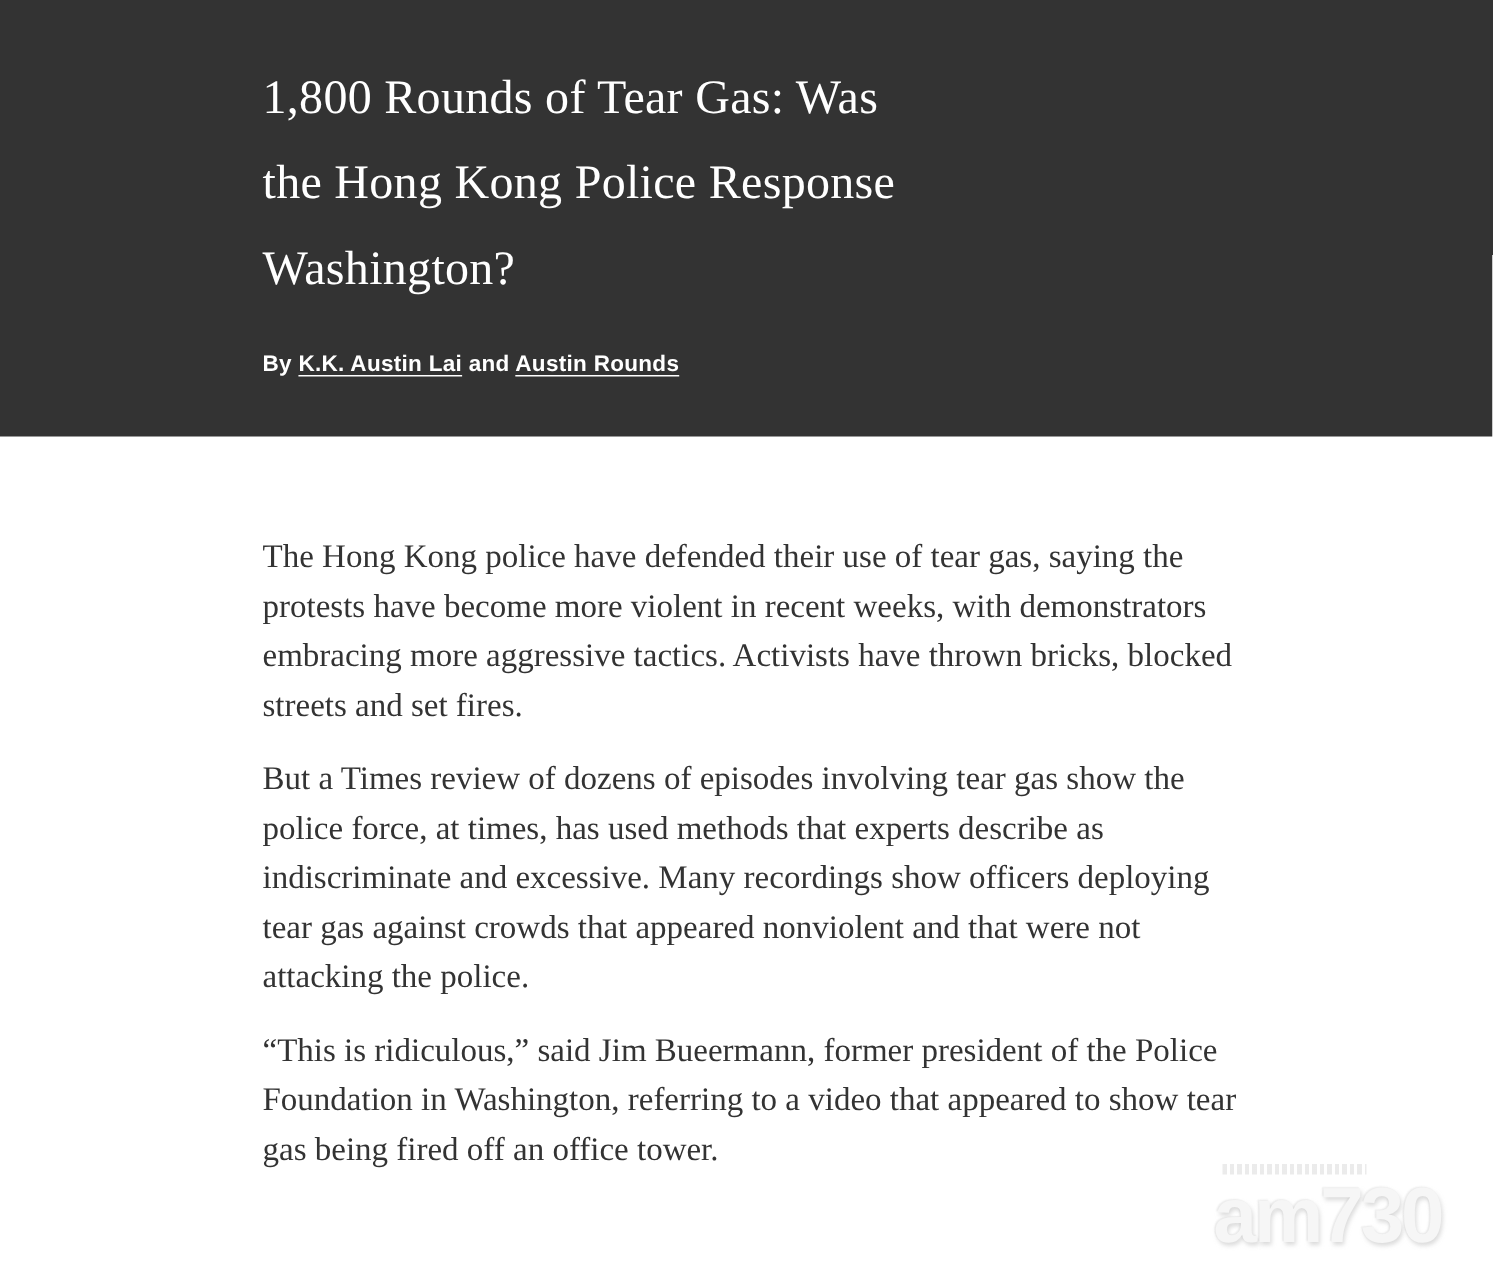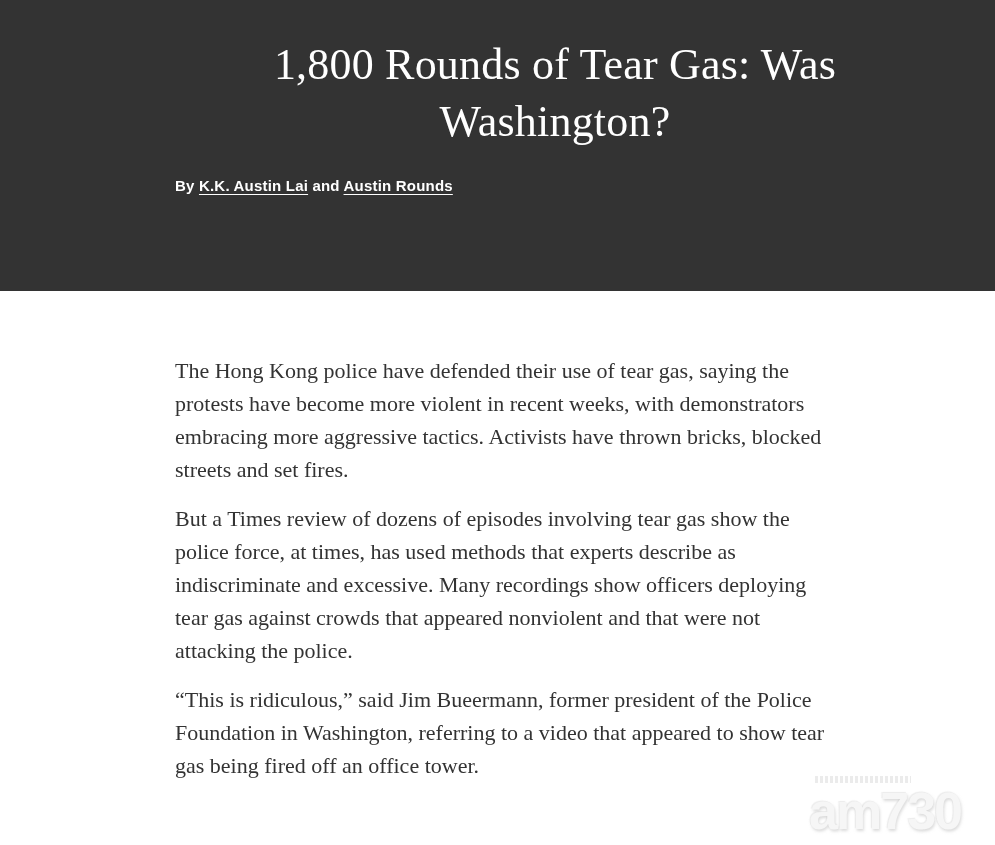--- a/index.html
+++ b/index.html
@@ -18,25 +18,24 @@
     background: #333333;
     width: 100%;
     height: 291px;
     box-sizing: border-box;
     padding: 36px 60px 0 175px;
   }
   .article-title {
     color: #ffffff;
     font-family: "Liberation Serif", serif;
     font-weight: 400;
-    font-size: 44px;
+    font-size: 32px;
     line-height: 57px;
     letter-spacing: 0.2px;
     margin: 0;
-    text-align: center;
   }
   .byline {
     margin-top: 27px;
     color: #ffffff;
     font-family: "Liberation Sans", sans-serif;
     font-weight: 700;
     font-size: 15px;
     letter-spacing: 0.2px;
   }
   .byline .author-link {
@@ -87,20 +86,21 @@
     text-shadow: 1px 2px 3px rgba(190,190,190,0.55),
                  -1px -1px 1px rgba(225,225,225,0.6);
   }
 </style>
 </head>
 <body>
 
 <div class="article-header">
   <h1 class="article-title">
     <div>1,800 Rounds of Tear Gas: Was</div>
+    <div>the Hong Kong Police Response</div>
     <div>Washington?</div>
   </h1>
   <div class="byline">
     <span>By</span>
     <a class="author-link">K.K. Austin Lai</a>
     <span>and</span>
     <a class="author-link">Austin Rounds</a>
   </div>
 </div>
 

